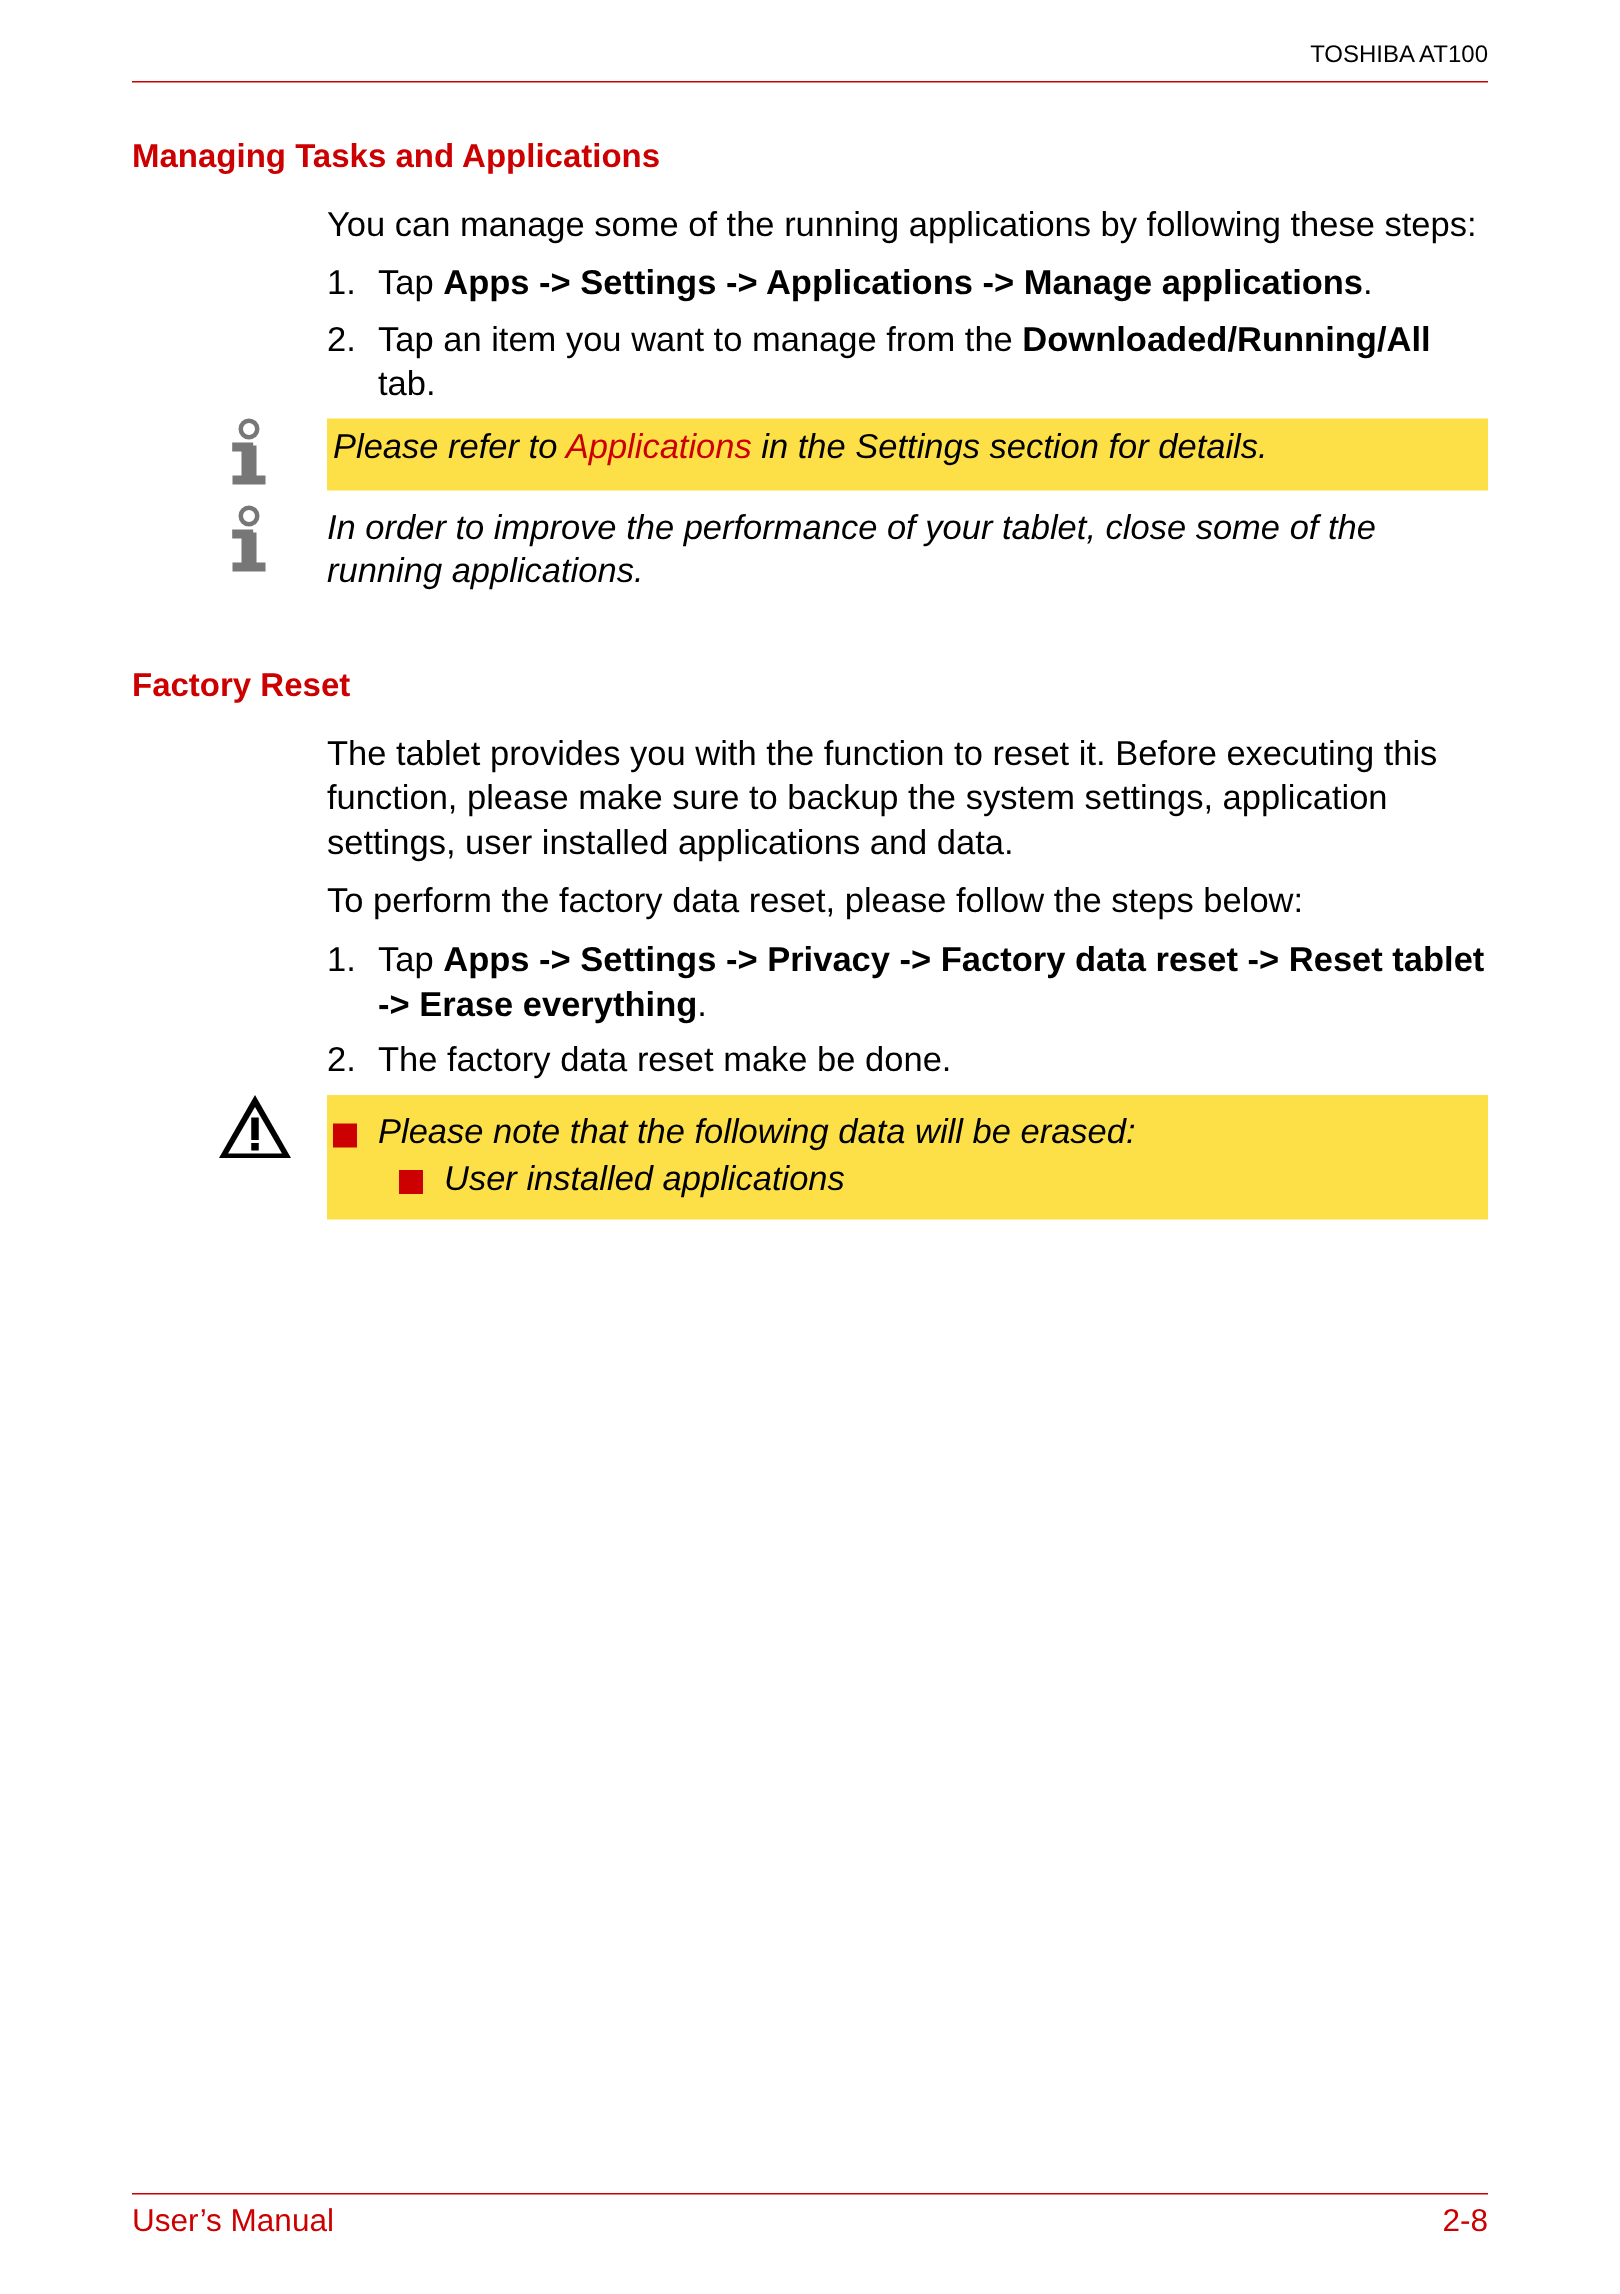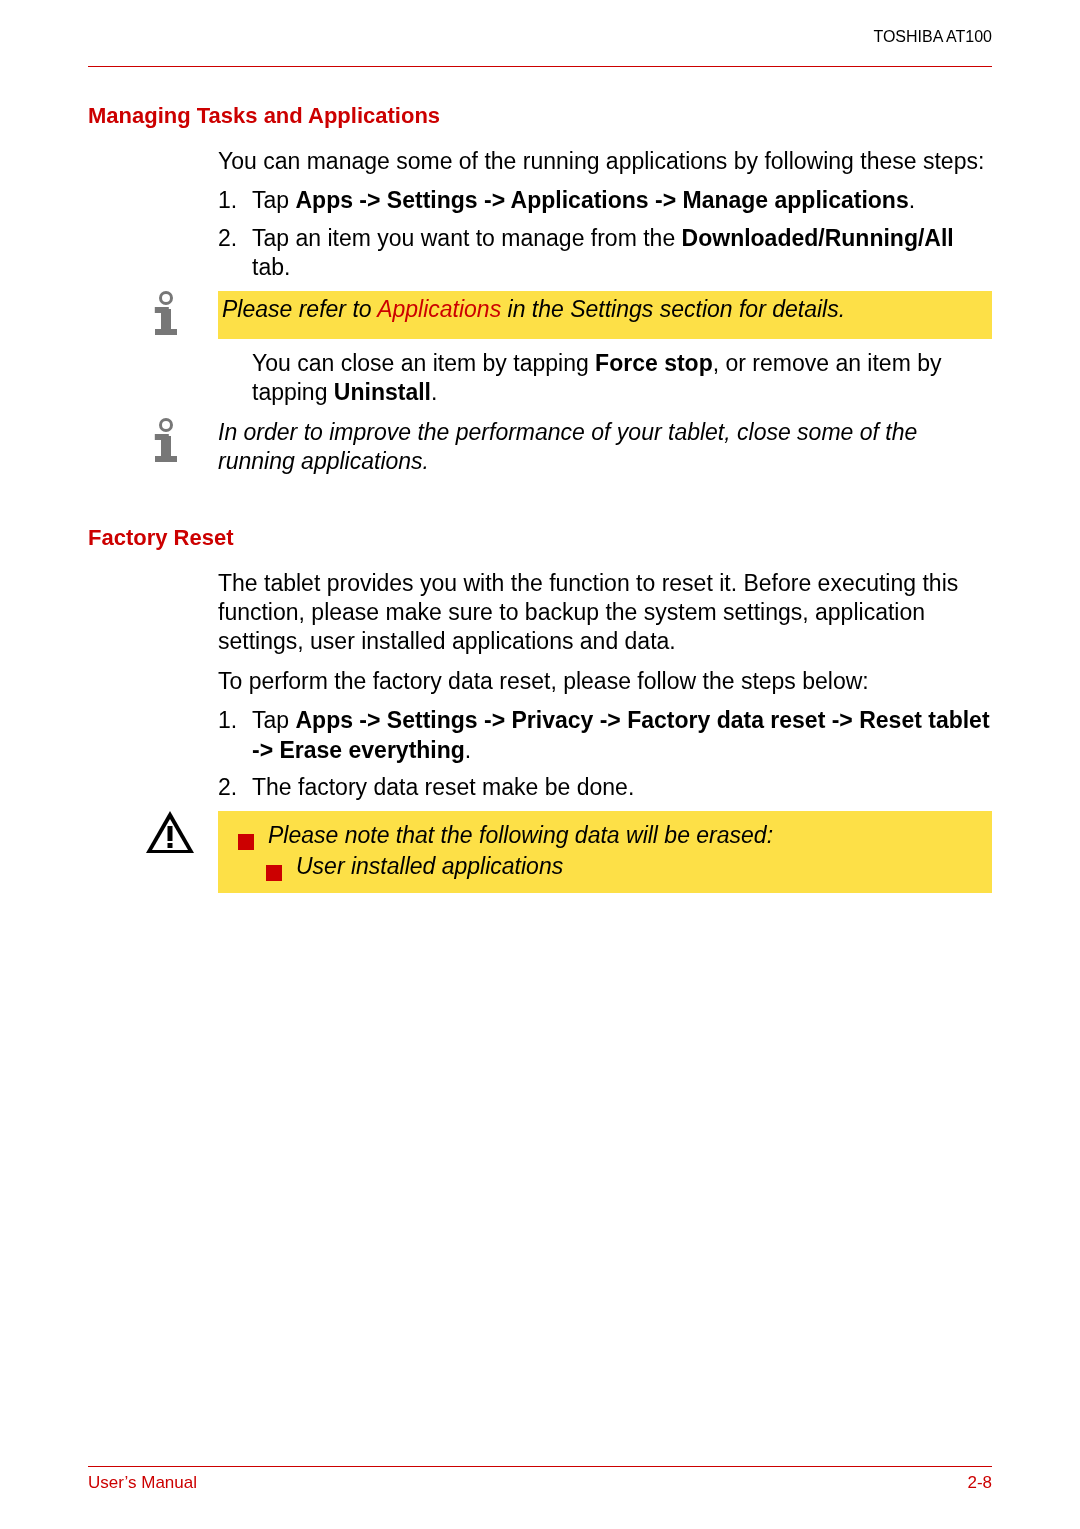--- a/index.html
+++ b/index.html
@@ -15,21 +15,21 @@
     box-sizing: border-box;
     padding: 28px 88px 36px 88px;
     position: relative;
     display: flex;
     flex-direction: column;
   }
   .header {
     display: flex;
     justify-content: flex-end;
     border-bottom: 1.5px solid #cc0000;
-    padding-bottom: 20px;
+    padding-bottom: 8px;
   }
   .content {
     flex: 1 1 auto;
     padding-top: 36px;
   }
   h2.section {
     color: #cc0000;
     font-size: 22px;
     font-weight: bold;
     margin: 0 0 18px 0;
@@ -79,22 +79,22 @@
   .callout.shaded.warning .callout-body {
     padding: 8px 6px 10px 4px;
   }
   .callout .callout-body .link {
     color: #cc0000;
     font-style: italic;
   }
 
   .bullet-line {
     display: flex;
-    align-items: flex-end;
-    margin: 2px 16px;
+    align-items: center;
+    margin: 2px 0;
   }
   .bullet-line .sq {
     width: 16px; height: 16px; background: #cc0000;
     margin: 5px 14px 0 0; flex: 0 0 16px;
   }
   .bullet-line.nested {
     margin-left: 44px;
   }
   .bullet-line .btxt {
     flex: 1 1 auto;
@@ -156,21 +156,21 @@
     position: absolute; left: 50%; top: 32px; transform: translateX(-50%);
     width: 5px; height: 5px; background:#000;
   }
 
   .footer {
     border-top: 1.5px solid #cc0000;
     padding-top: 6px;
     display: flex;
     justify-content: space-between;
     color: #cc0000;
-    font-size: 17px;
+    font-size: 21px;
   }
 
   .gap-md { height: 38px; }
 </style>
 </head>
 <body>
 
 <div class="page">
 
   <div class="header">
@@ -203,23 +203,20 @@
           <div class="info-icon">
             <span class="serif-top"></span>
               <span class="serif-bot"></span>
           </div>
         </div>
         <div class="callout-body">
           <span>Please refer to </span><span class="link">Applications</span><span> in the Settings section for details.</span>
         </div>
       </div>
 
-      <p style="margin-left:34px;">
-        <span>You can close an item by tapping </span><span class="b">Force stop</span><span>, or remove an item by tapping </span><span class="b">Uninstall</span><span>.</span>
-      </p>
 
       <div class="callout">
         <div class="icon-col">
           <div class="info-icon">
             <span class="serif-top"></span>
               <span class="serif-bot"></span>
           </div>
         </div>
         <div class="callout-body">In order to improve the performance of your tablet, close some of the running applications.</div>
       </div>

